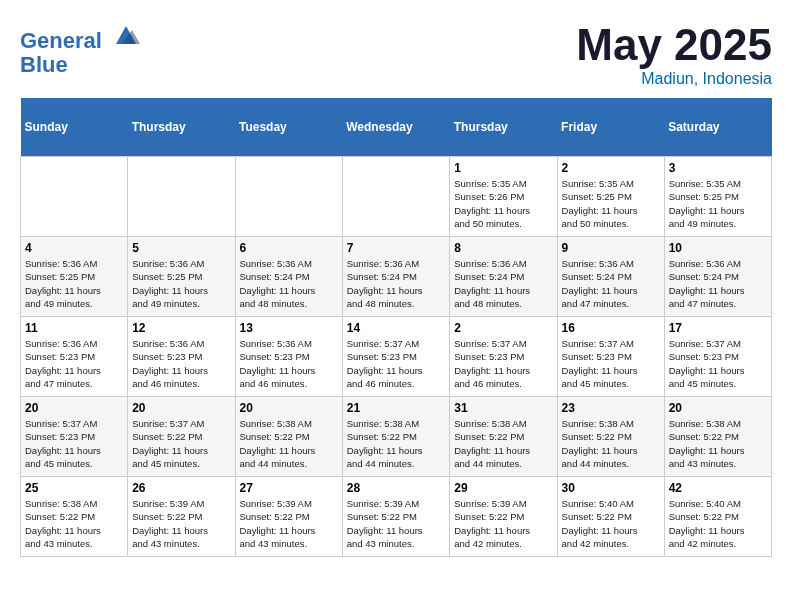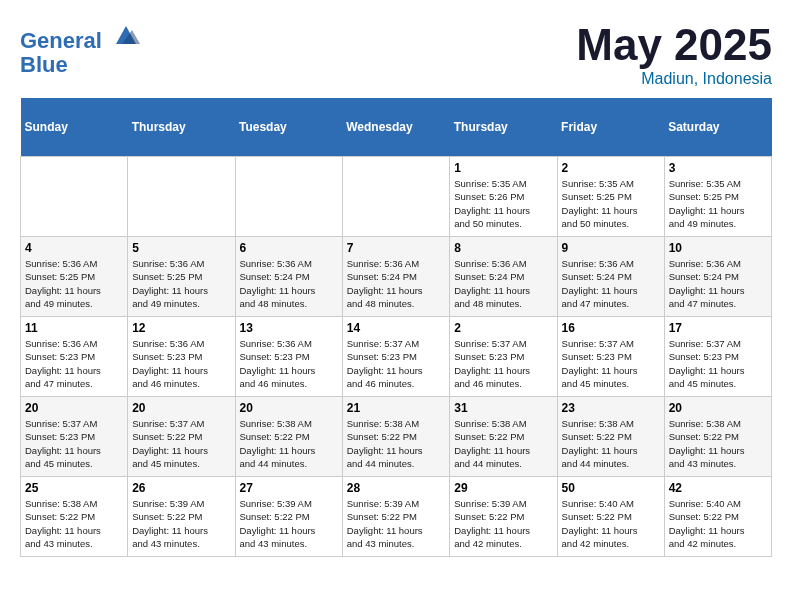--- a/index.html
+++ b/index.html
@@ -331,21 +331,21 @@
 and 43 minutes.</div>
         </td>
         <td>
           <span class="day-number">29</span>
           <div class="day-info" style="white-space: pre-line;">Sunrise: 5:39 AM
 Sunset: 5:22 PM
 Daylight: 11 hours
 and 42 minutes.</div>
         </td>
         <td>
-          <span class="day-number">50</span>
+          <span class="day-number">30</span>
           <div class="day-info" style="white-space: pre-line;">Sunrise: 5:40 AM
 Sunset: 5:22 PM
 Daylight: 11 hours
 and 42 minutes.</div>
         </td>
         <td>
           <span class="day-number">42</span>
           <div class="day-info" style="white-space: pre-line;">Sunrise: 5:40 AM
 Sunset: 5:22 PM
 Daylight: 11 hours

